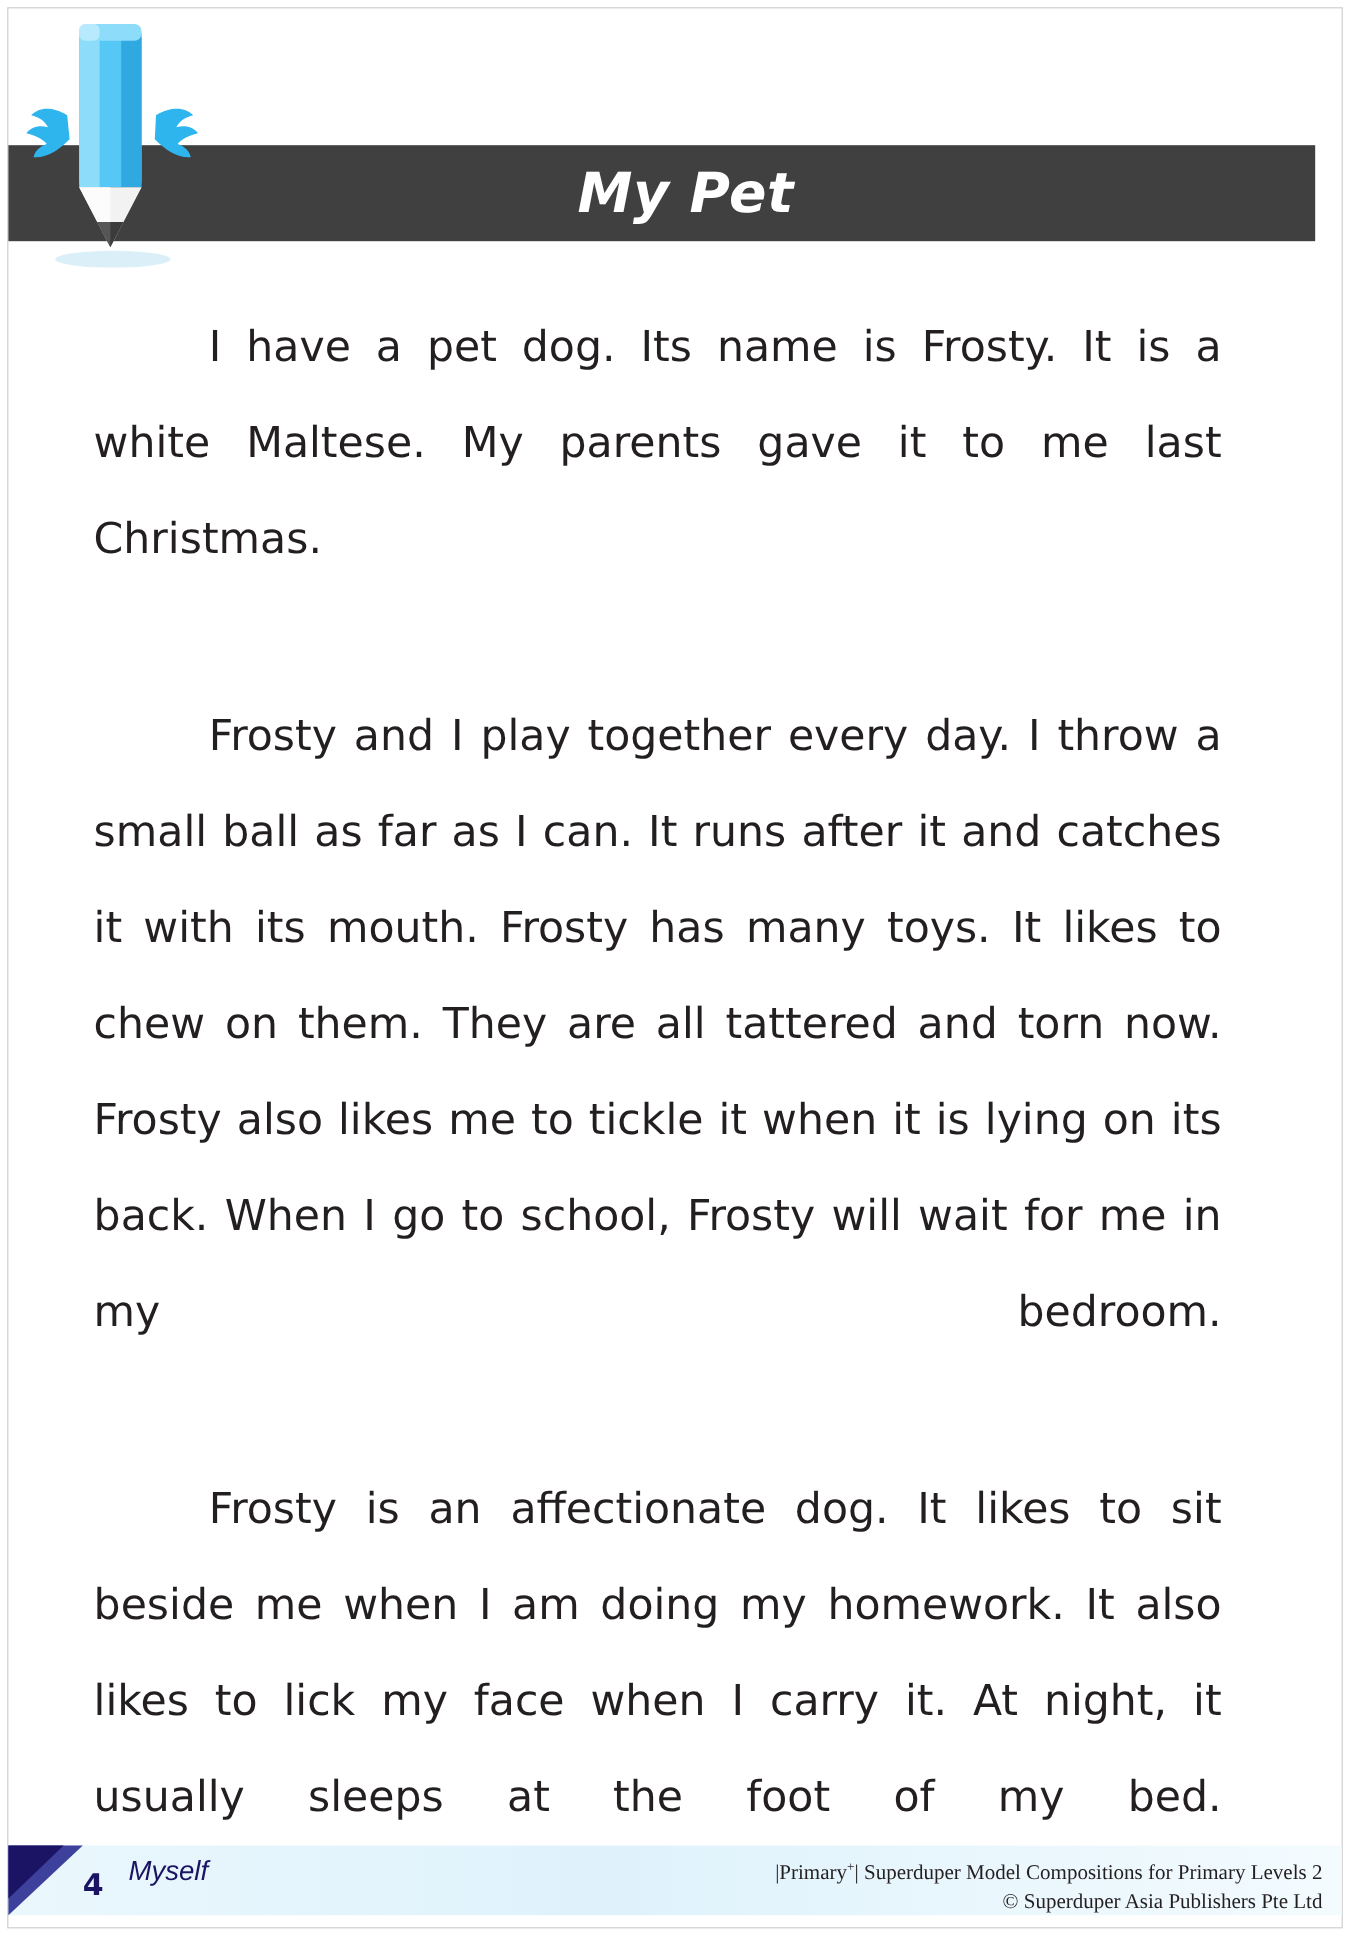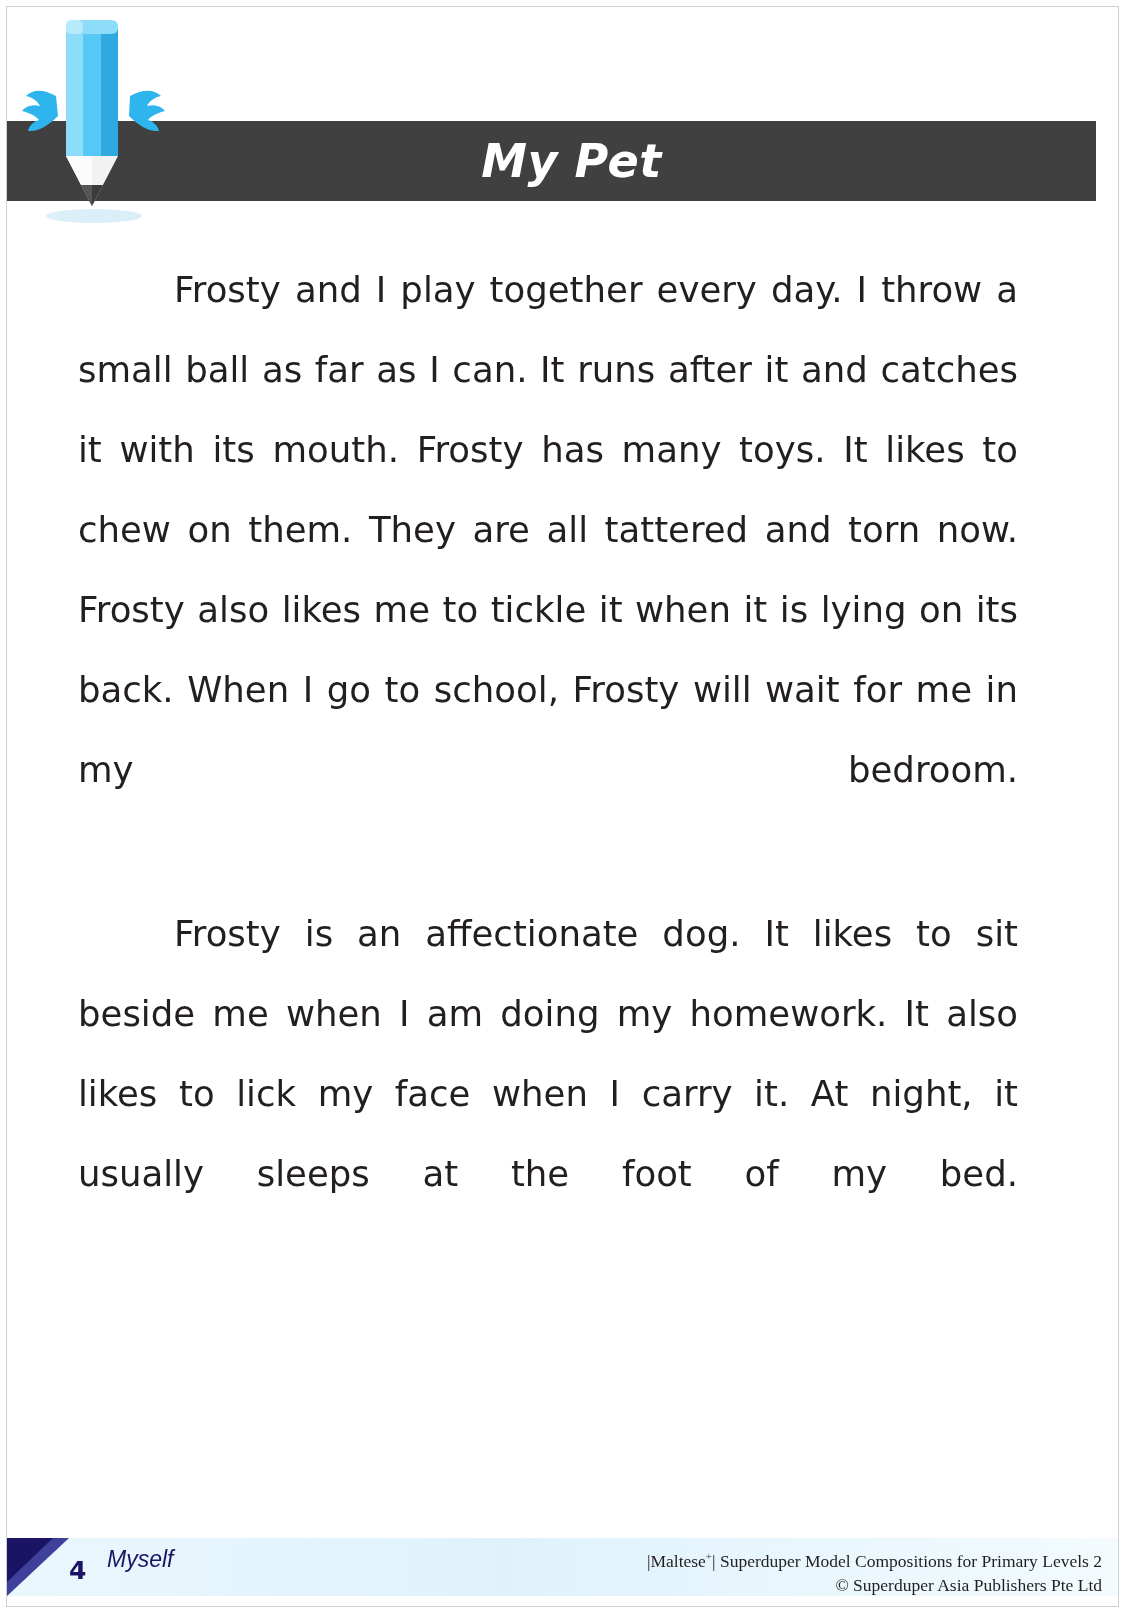--- a/index.html
+++ b/index.html
@@ -191,29 +191,30 @@
 
       <path d="M52 146 L78 196 L104 146 Z" fill="#f2f2f2"></path>
       <path d="M52 146 L78 196 L78 146 Z" fill="#fcfcfc"></path>
 
       <path d="M67 175 L78 196 L89 175 Z" fill="#3b3b3b"></path>
       <path d="M67 175 L78 196 L78 175 Z" fill="#565656"></path>
     </svg>
   </div>
 
   <div class="composition">
+    <p>I have a pet dog. Its name is Frosty. It is a white Maltese. My parents gave it to me last Christmas.</p>
     <p>Frosty and I play together every day. I throw a small ball as far as I can. It runs after it and catches it with its mouth. Frosty has many toys. It likes to chew on them. They are all tattered and torn now. Frosty also likes me to tickle it when it is lying on its back. When I go to school, Frosty will wait for me in my bedroom.</p>
     <p class="last-para">Frosty is an affectionate dog. It likes to sit beside me when I am doing my homework. It also likes to lick my face when I carry it. At night, it usually sleeps at the foot of my bed.</p>
   </div>
 
   <div class="footer">
     <div class="footer-band"></div>
     <div class="footer-corner"></div>
     <div class="footer-corner-2"></div>
     <div class="page-number">4</div>
     <div class="chapter-name">Myself</div>
     <div class="footer-credit">
-      <div><span>|Maltese</span><span class="sup">+</span><span>| Superduper Model Compositions for Primary Levels 2</span></div>
+      <div><span>|Primary</span><span class="sup">+</span><span>| Superduper Model Compositions for Primary Levels 2</span></div>
       <div>© Superduper Asia Publishers Pte Ltd</div>
     </div>
   </div>
 
 </div>
 
 </body></html>

